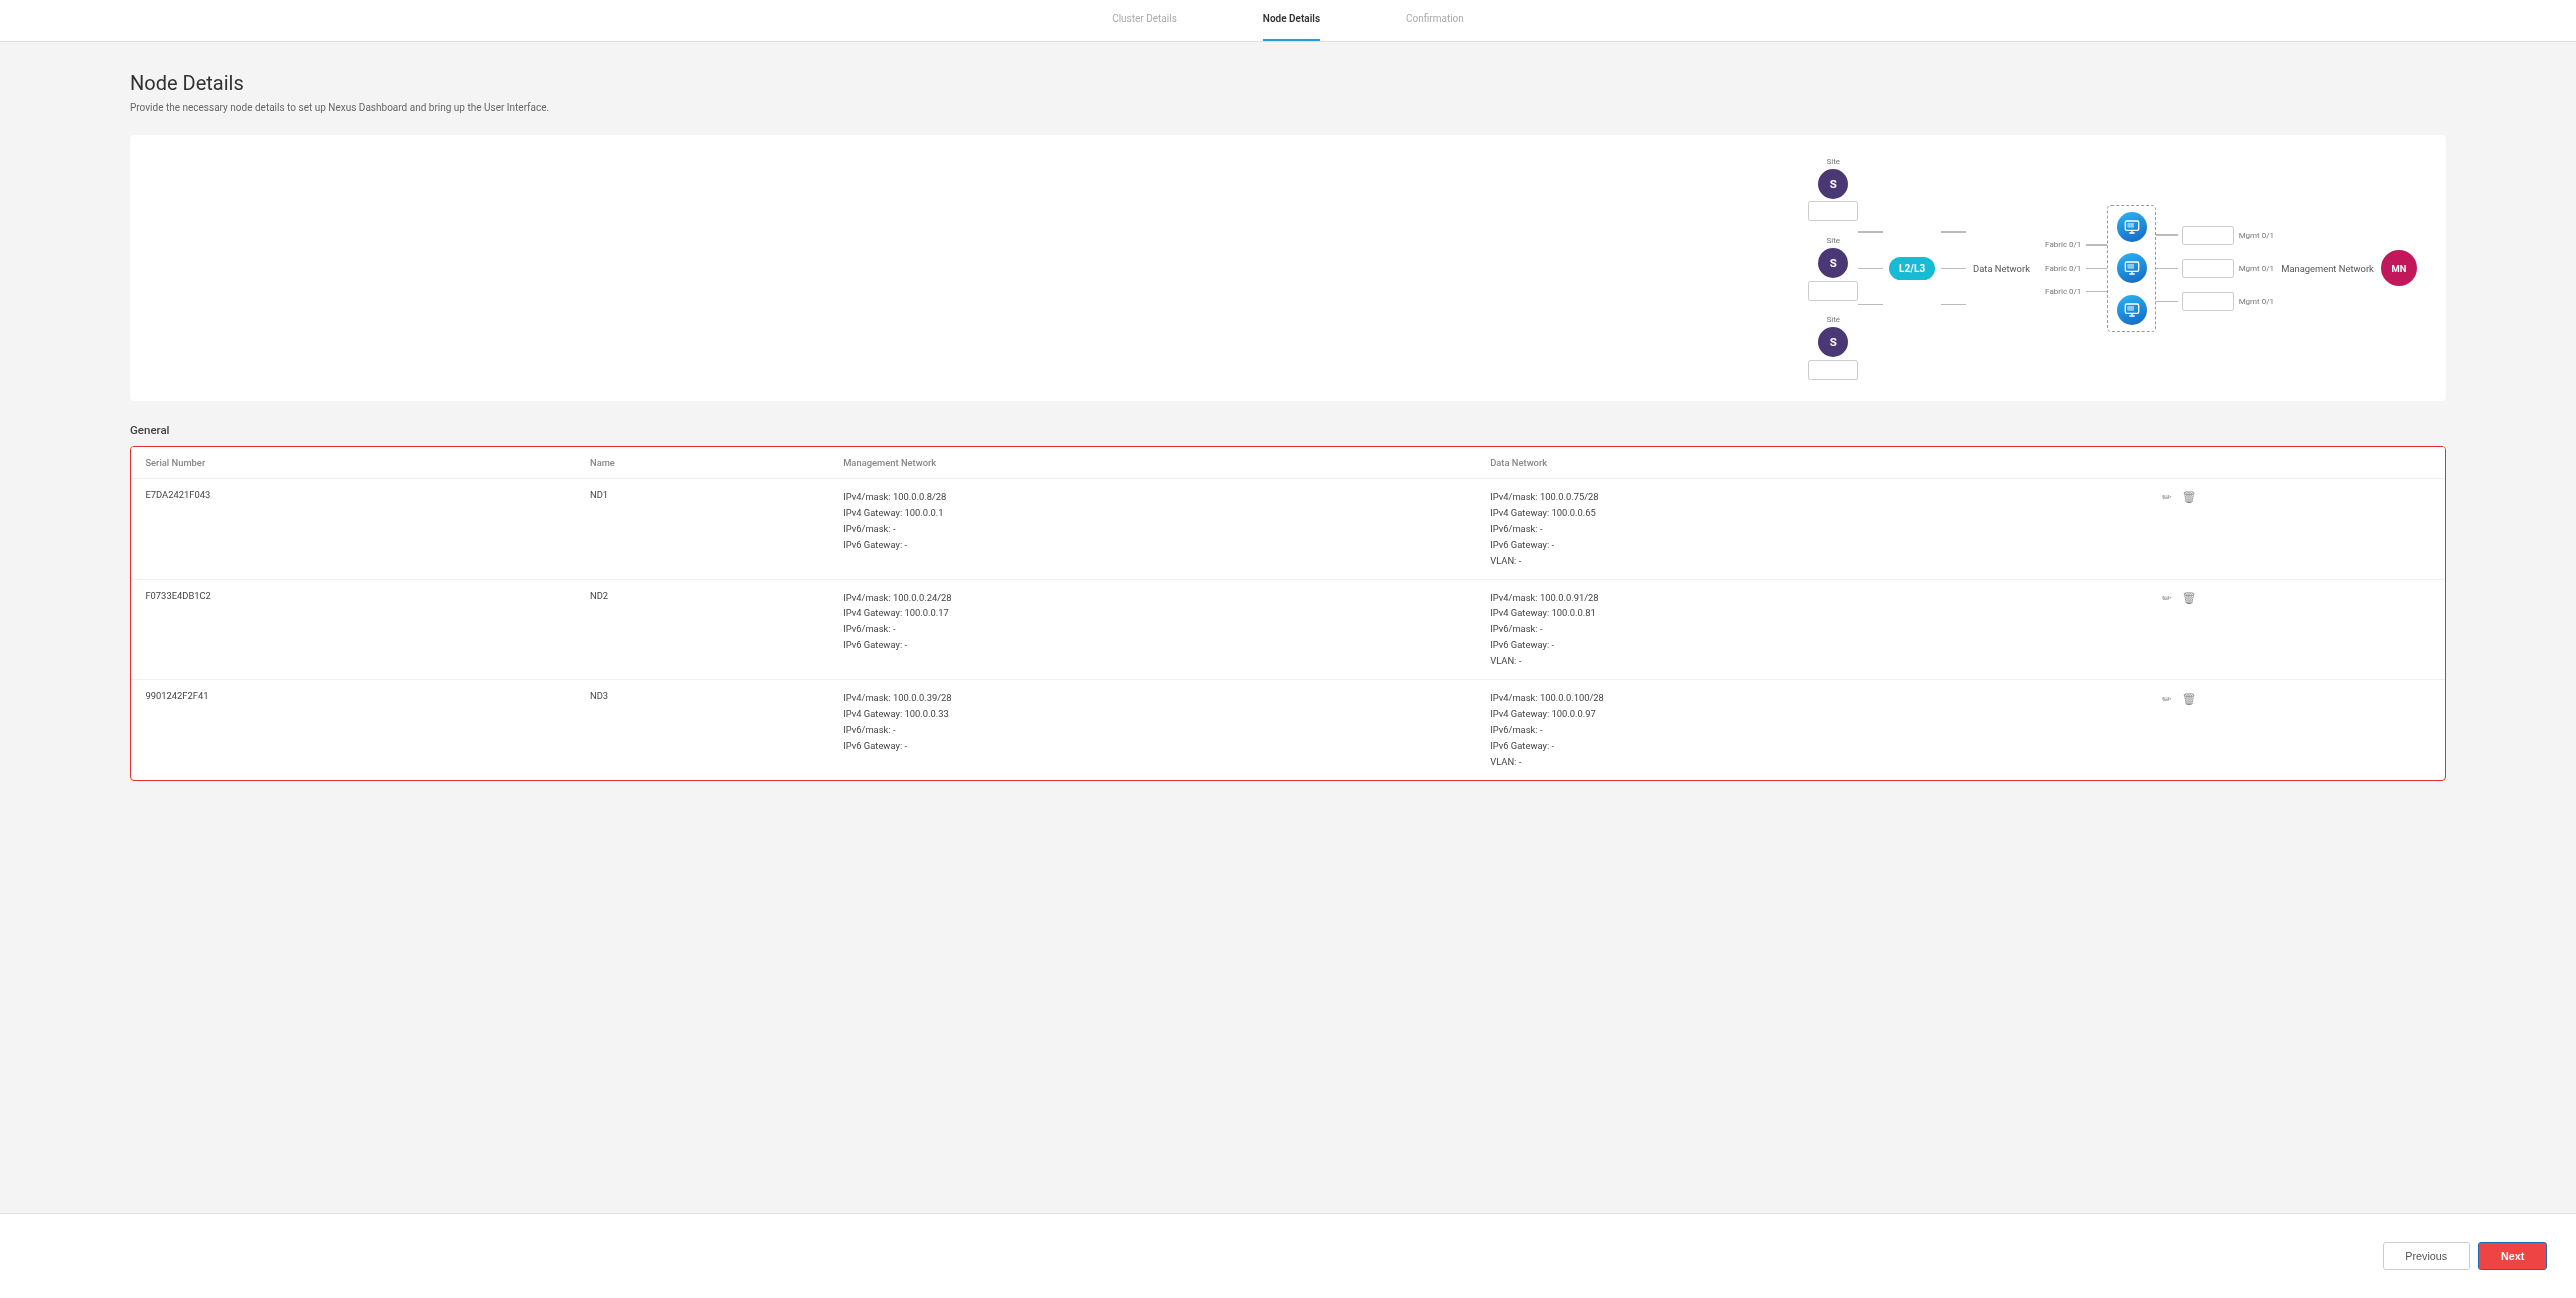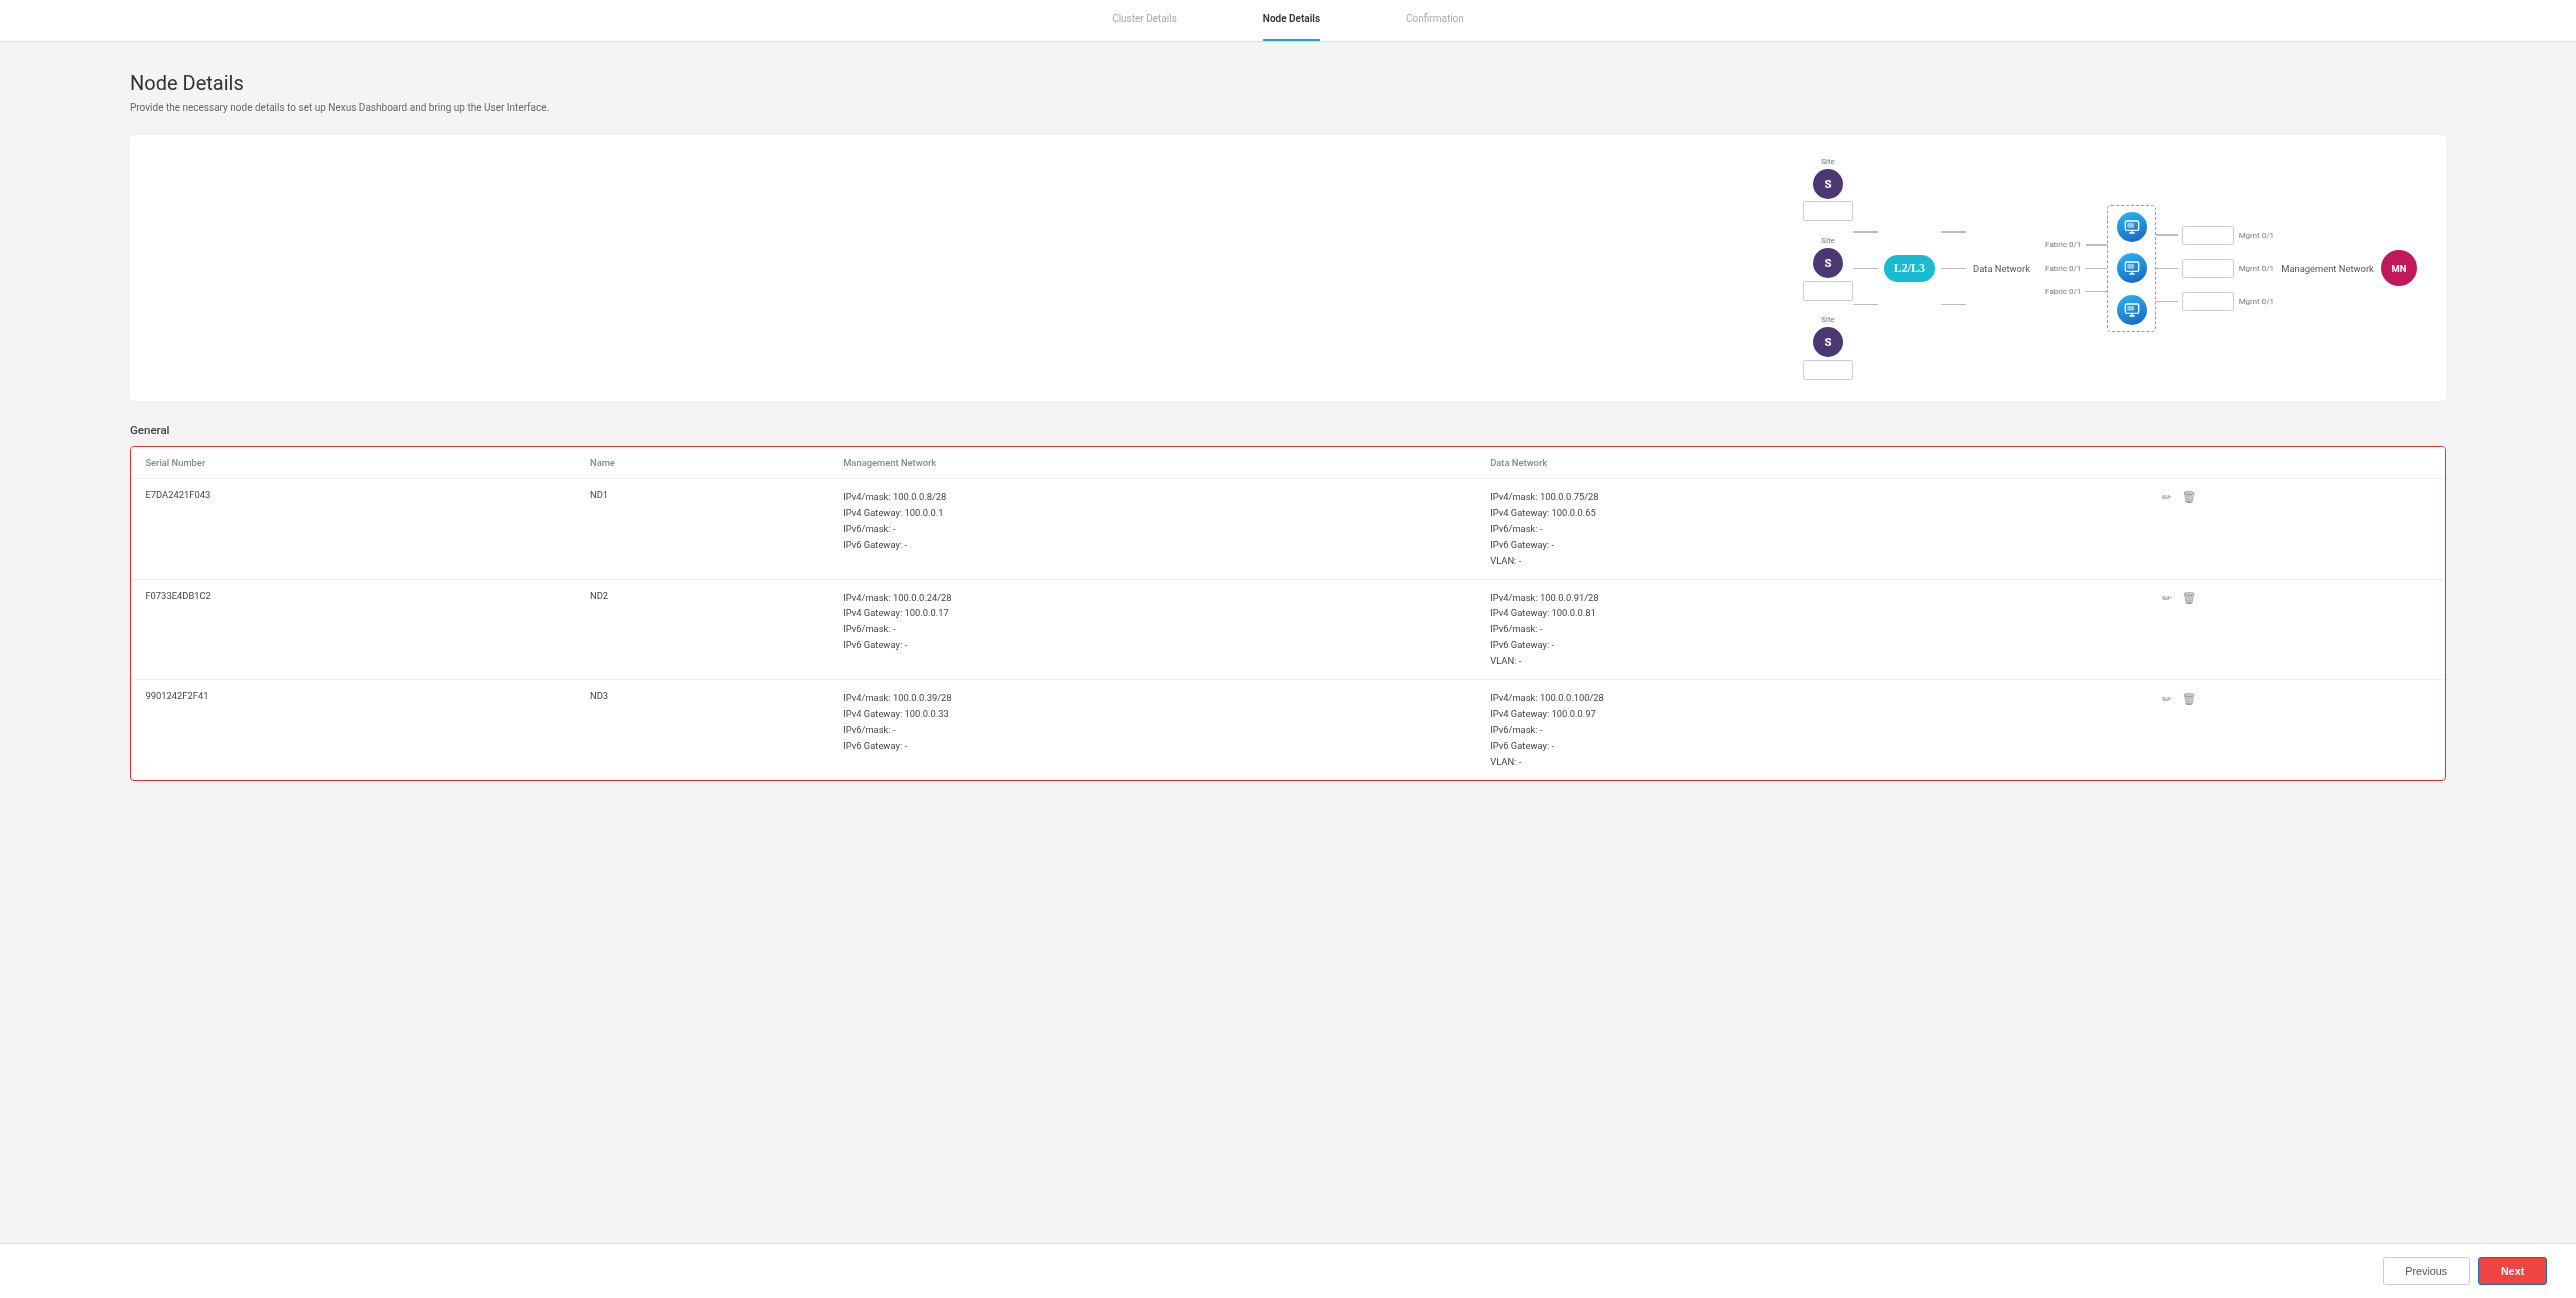--- a/index.html
+++ b/index.html
@@ -113,21 +113,21 @@
     }
     .action-icon {
       color: #888;
       font-size: 11.5px;
       cursor: pointer;
     }
     
     .footer {
       background: white;
       border-top: 0.7px solid #e0e0e0;
-      padding: 13px 29px;
+      padding: 28px 29px;
       display: flex;
       justify-content: flex-end;
       gap: 8.6px;
     }
     .btn-prev {
       padding: 7.2px 21.6px;
       border: 0.7px solid #ccc;
       border-radius: 2.9px;
       background: white;
       color: #555;
@@ -195,23 +195,22 @@
       width: 50px;
       height: 20px;
       border-radius: 2.2px;
       margin-top: 2.9px;
     }
     .cloud-btn {
       background: #17bcd4;
       border-radius: 36px;
       padding: 5.8px 10px;
       color: white;
-      font-size: 12px;
+      font-size: 10px;
       font-weight: 700;
-      font-family: Liberation Serif, serif;
     }
     .mid-label {
       font-size: 9.4px;
       color: #555;
       white-space: nowrap;
     }
     .fabric-rows {
       display: flex;
       flex-direction: column;
       gap: 14.4px;

